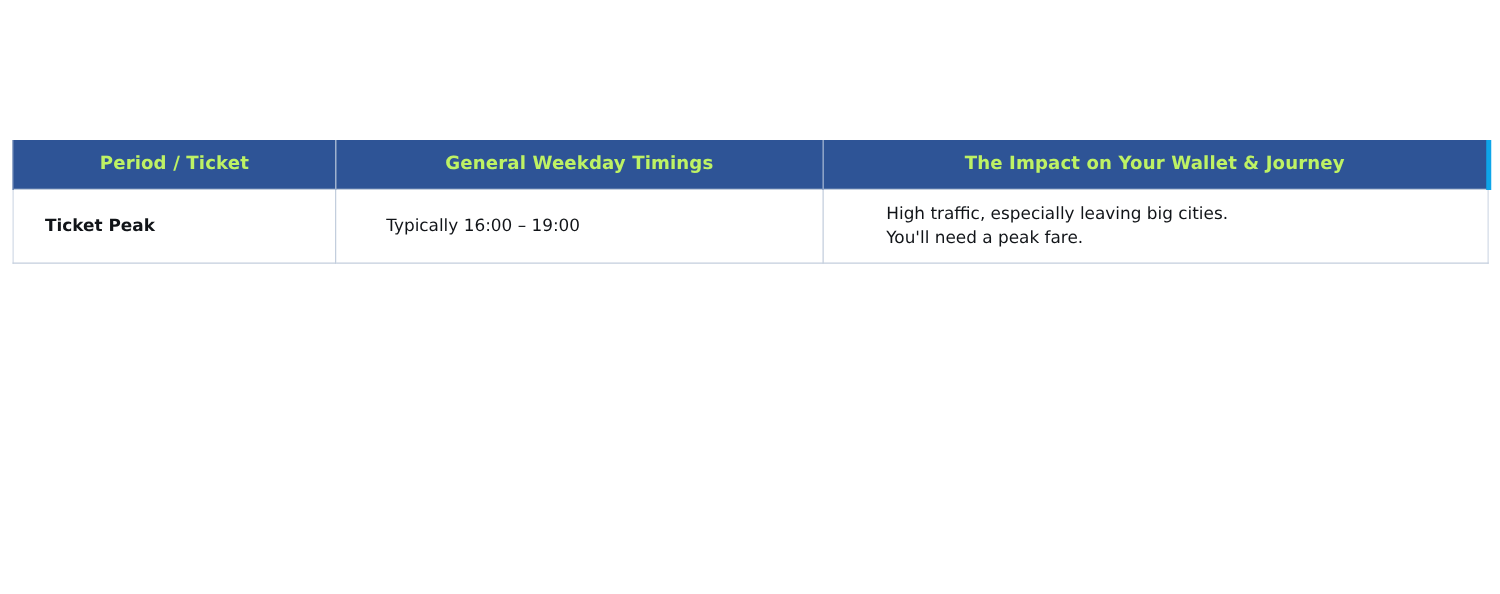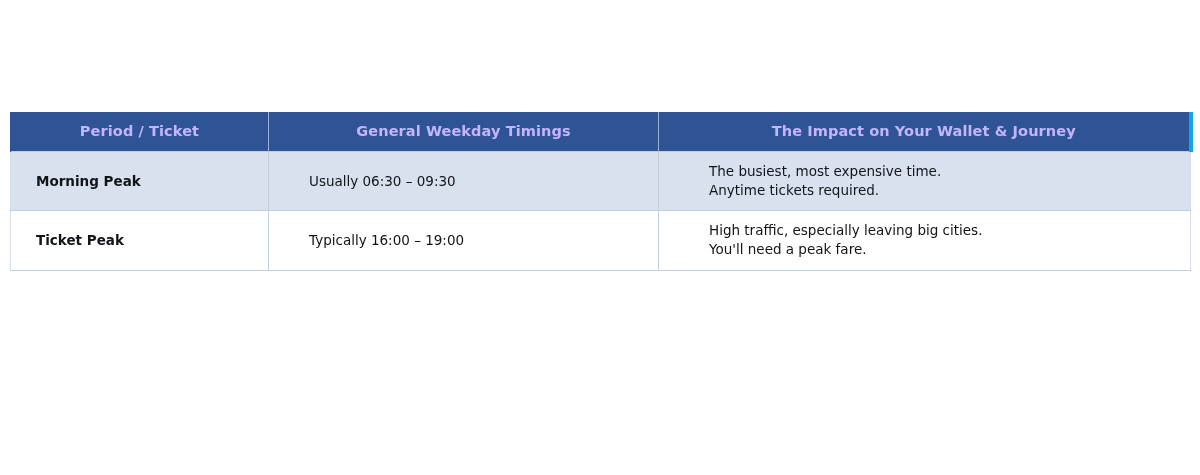--- a/index.html
+++ b/index.html
@@ -30,21 +30,21 @@
     border-collapse: collapse;
     table-layout: fixed;
     background: #ffffff;
   }
   table.fare-table col.c1 { width: 258px; }
   table.fare-table col.c2 { width: 390px; }
   table.fare-table col.c3 { width: 532px; }
 
   thead th {
     background: #2e5496;
-    color: #c4b5fd;
+    color: #bef264;
     font-size: 14.5px;
     font-weight: bold;
     text-align: center;
     padding: 11px 8px 12px 8px;
     border-left: 1px solid #9fb2cf;
     border-right: 1px solid #9fb2cf;
     letter-spacing: 0.1px;
   }
   thead th.first { border-left: 1px solid #2e5496; }
   thead th.last { border-right: 4px solid #0ea5e9; }
@@ -92,30 +92,20 @@
           <col class="c3">
       </colgroup>
       <thead>
         <tr>
           <th class="first">Period / Ticket</th>
           <th>General Weekday Timings</th>
           <th class="last">The Impact on Your Wallet &amp; Journey</th>
         </tr>
       </thead>
       <tbody>
-        <tr class="striped">
-          <td class="col-period">Morning Peak</td>
-          <td class="col-timing">
-            <span class="cell-line">Usually 06:30 – 09:30</span>
-          </td>
-          <td class="col-impact">
-            <span class="cell-line">The busiest, most expensive time.</span>
-            <span class="cell-line">Anytime tickets required.</span>
-          </td>
-        </tr>
         <tr>
           <td class="col-period">Ticket Peak</td>
           <td class="col-timing">
             <span class="cell-line">Typically 16:00 – 19:00</span>
           </td>
           <td class="col-impact">
             <span class="cell-line">High traffic, especially leaving big cities.</span>
             <span class="cell-line">You'll need a peak fare.</span>
           </td>
         </tr>

